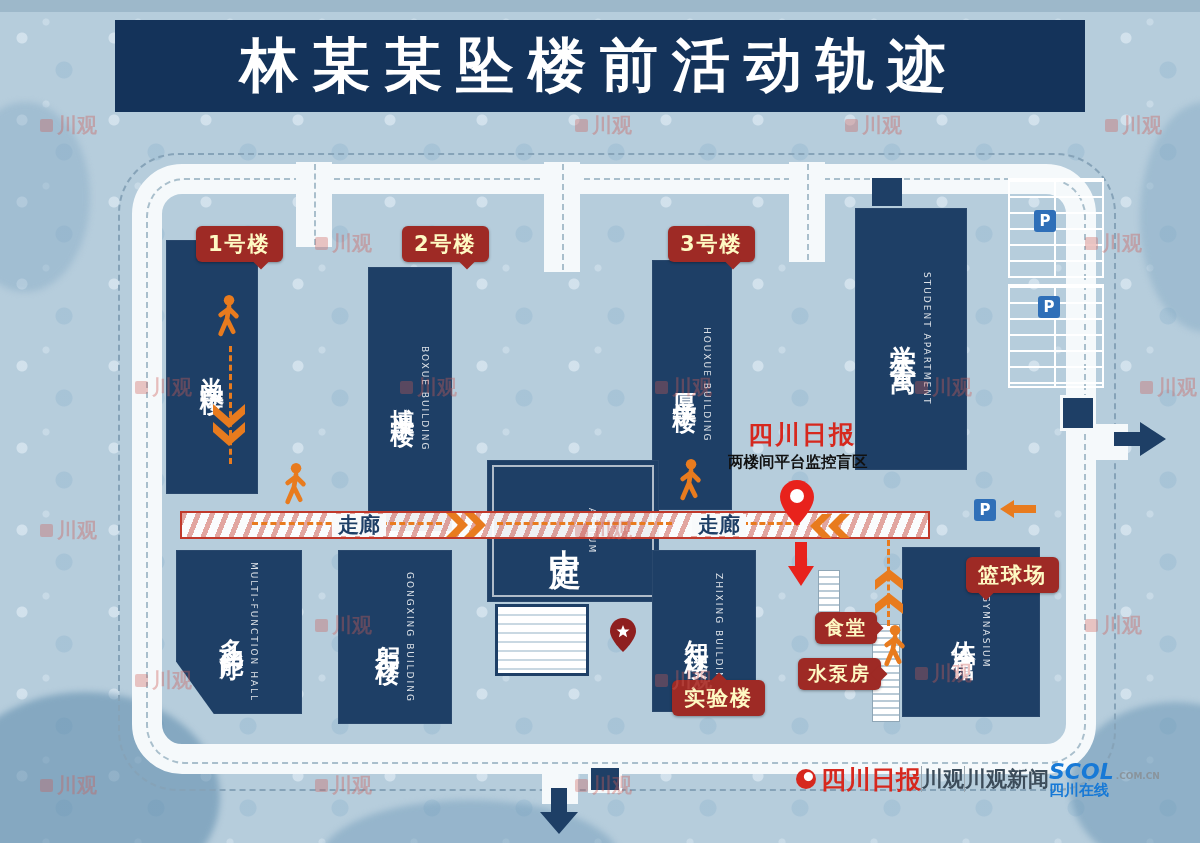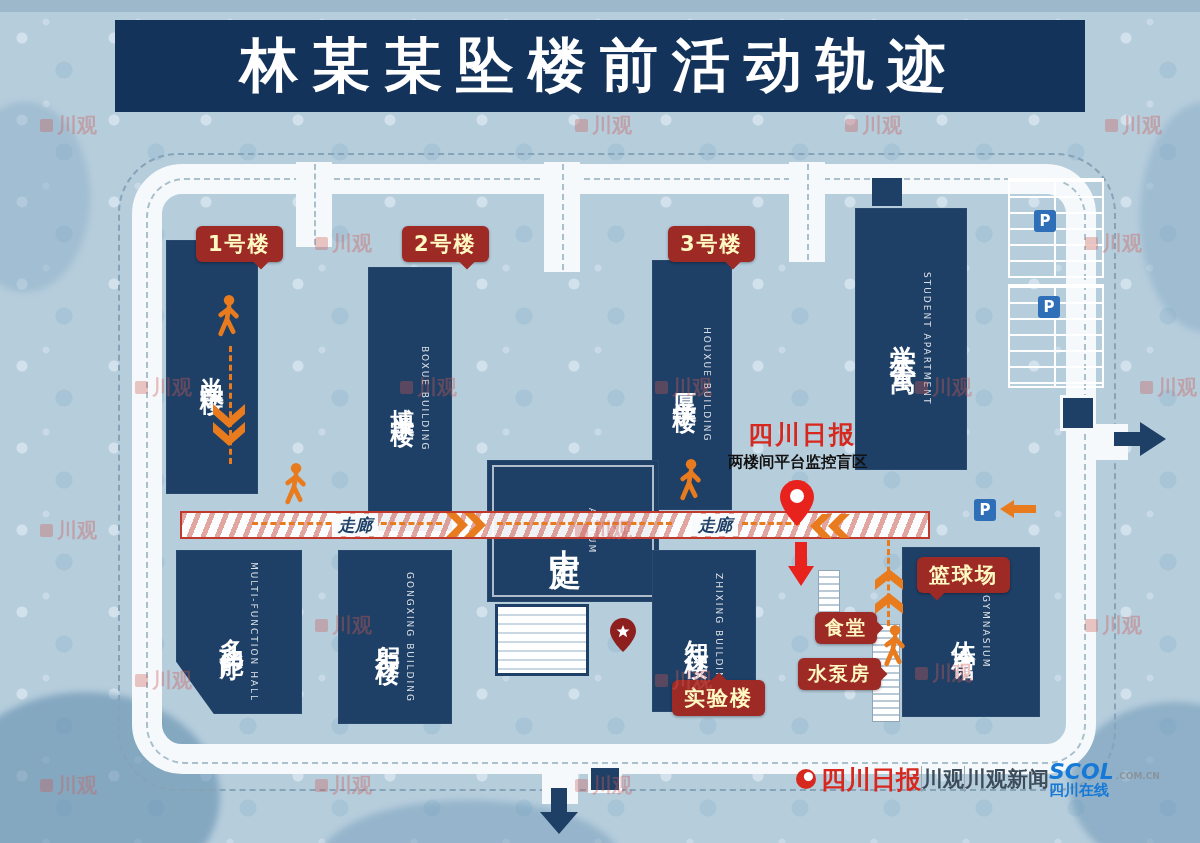--- a/index.html
+++ b/index.html
@@ -62,21 +62,21 @@
   .stair{position:absolute;background:repeating-linear-gradient(180deg,#fff 0 5px,#b9cad6 5px 7px);
     border:1px solid #8fa6b6;z-index:3;}
 
   .nsq{position:absolute;background:#1e3f66;z-index:3;}
 
   
   .corridor{position:absolute;left:180px;top:499px;width:750px;height:28px;z-index:4;box-sizing:border-box;
     background:rgba(255,255,255,.93) repeating-linear-gradient(112deg, rgba(196,60,46,.45) 0 5px, rgba(255,255,255,0) 5px 13px);
     border:2px solid #c0392b;}
   .corridor-label{position:absolute;top:502px;background:#f8fafb;color:#1e3f66;font-weight:700;
-    font-size:17px;line-height:22px;padding:0 6px;z-index:6;font-style:italic;}
+    font-size:21px;line-height:22px;padding:0 6px;z-index:6;}
 
   
   .path-h{position:absolute;border-top:3px dashed #e87b1e;z-index:5;}
   .path-v{position:absolute;border-left:3px dashed #e87b1e;z-index:5;}
   .icon{position:absolute;z-index:7;line-height:0;}
 
   
   .callout{position:absolute;background:#9e2a25;color:#fef9c3;font-weight:700;font-size:21px;
     padding:4px 12px;border-radius:6px;z-index:8;letter-spacing:2px;white-space:nowrap;
     box-shadow:0 1px 3px rgba(0,0,0,.35);}
@@ -278,21 +278,21 @@
     <svg width="26" height="34" viewBox="0 0 26 34">
         <path d="M13 0 C5.8 0 0 5.8 0 13 C0 22 13 34 13 34 C13 34 26 22 26 13 C26 5.8 20.2 0 13 0 Z" fill="#8e1f1f"></path>
         <polygon points="13,7 14.8,11.4 19.5,11.6 15.9,14.6 17.1,19.2 13,16.5 8.9,19.2 10.1,14.6 6.5,11.6 11.2,11.4" fill="#fff"></polygon>
       </svg>
   </div>
 
   <div class="callout tail-down" style="left:196px;top:214px;">1号楼</div>
   <div class="callout tail-down" style="left:402px;top:214px;">2号楼</div>
   <div class="callout tail-down" style="left:668px;top:214px;">3号楼</div>
   <div class="callout tail-up" style="left:672px;top:668px;">实验楼</div>
-  <div class="callout tail-dl" style="left:917px;top:545px;">篮球场</div>
+  <div class="callout tail-dl" style="left:966px;top:545px;">篮球场</div>
   <div class="callout tail-right" style="left:815px;top:600px;font-size:19px;padding:3px 10px;">食堂</div>
   <div class="callout tail-right" style="left:798px;top:646px;font-size:19px;padding:3px 10px;">水泵房</div>
 
   <div class="footer">
     <div class="f-paper">
       <i></i>
       <span>四川日报</span>
     </div>
     <div class="f-div"></div>
     <div class="f-cg">川观</div>

